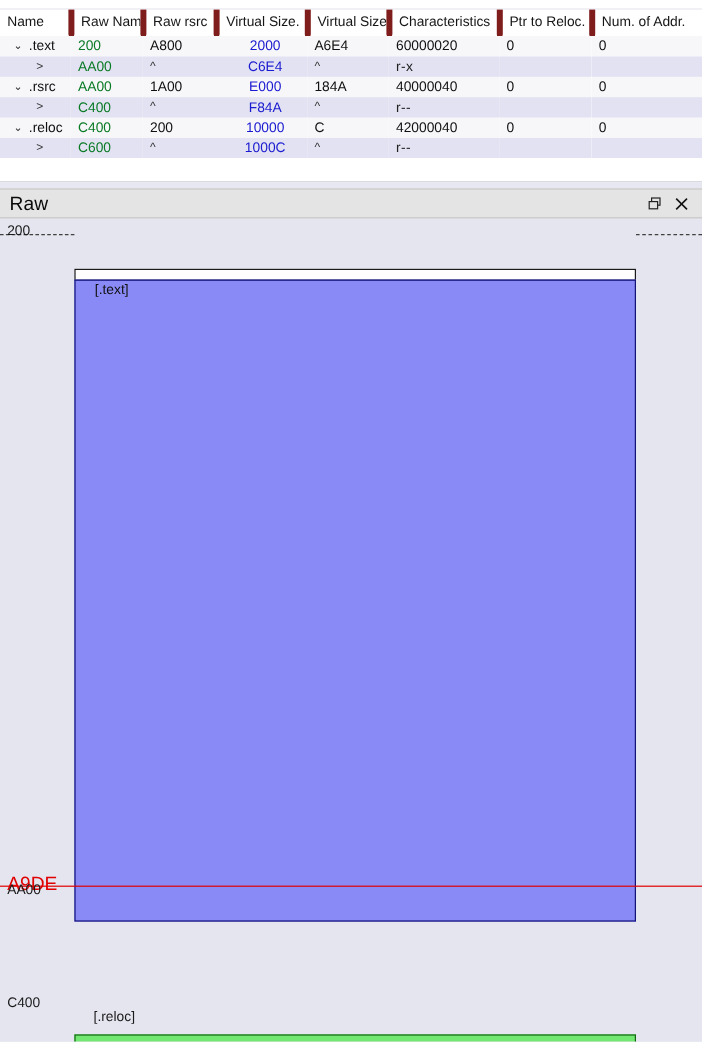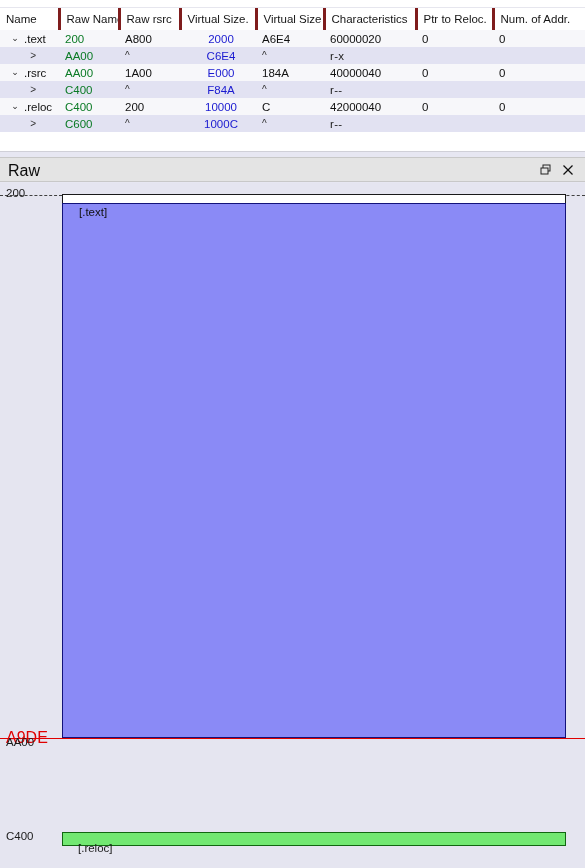--- a/index.html
+++ b/index.html
@@ -44,21 +44,21 @@
     border-collapse: collapse;
     table-layout: fixed;
     font-size: 11.5px;
   }
   table.sections th {
     height: 21px;
     font-weight: normal;
     text-align: left;
     padding: 0 0 0 6px;
     background: #ffffff;
-    border-right: 3px solid #7f1d1d;
+    border-right: 5px solid #7f1d1d;
     border-bottom: 1px solid #ffffff;
     color: #151515;
     white-space: nowrap;
     overflow: hidden;
   }
   table.sections th:last-child { border-right: none; }
   table.sections td {
     height: 17px;
     padding: 0 0 0 6px;
     white-space: nowrap;
@@ -167,23 +167,24 @@
   .red-line {
     position: absolute;
     left: 0;
     width: 585px;
     height: 0;
     border-top: 1px solid #e00000;
   }
   .sec-block {
     position: absolute;
     left: 62px;
-    width: 504px;
+    width: 468px;
     box-sizing: border-box;
     border: 1px solid #1a1a1a;
+    margin-top: 30px;
   }
   .sec-block .sec-lbl {
     position: absolute;
     left: 16px;
     top: 2px;
     font-size: 11.5px;
     color: #101010;
     white-space: nowrap;
   }
   #blk-headers {

